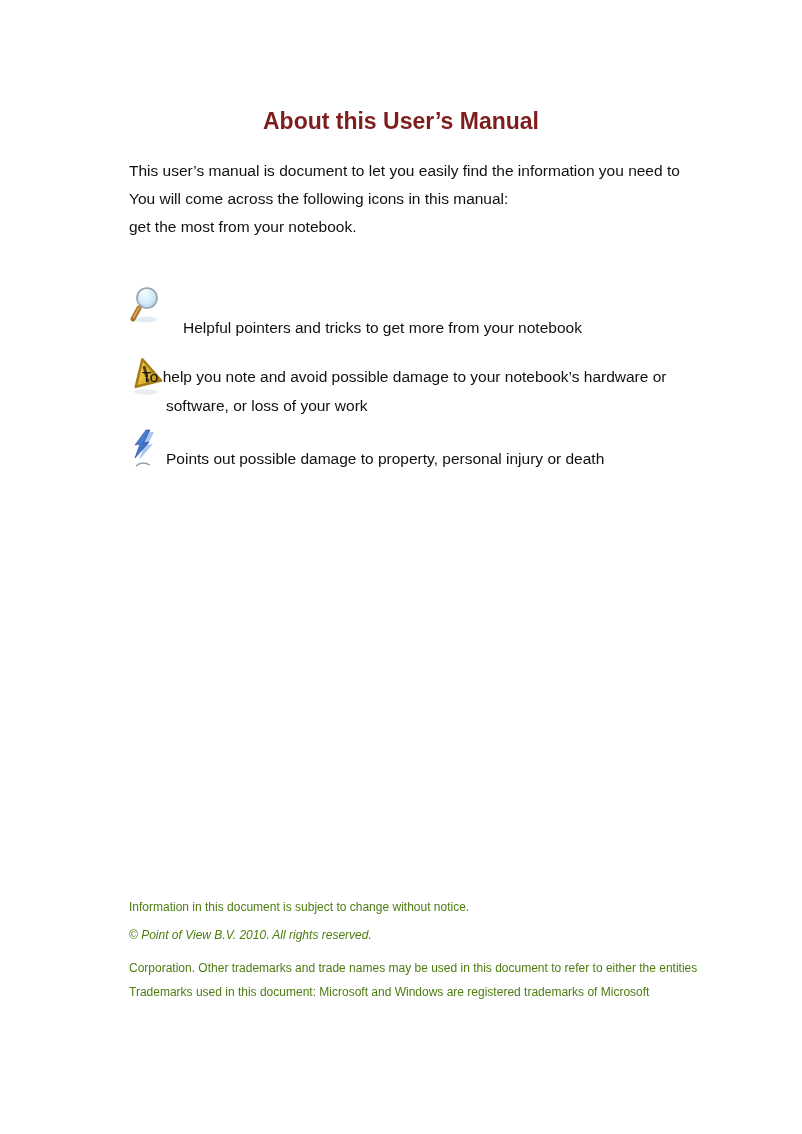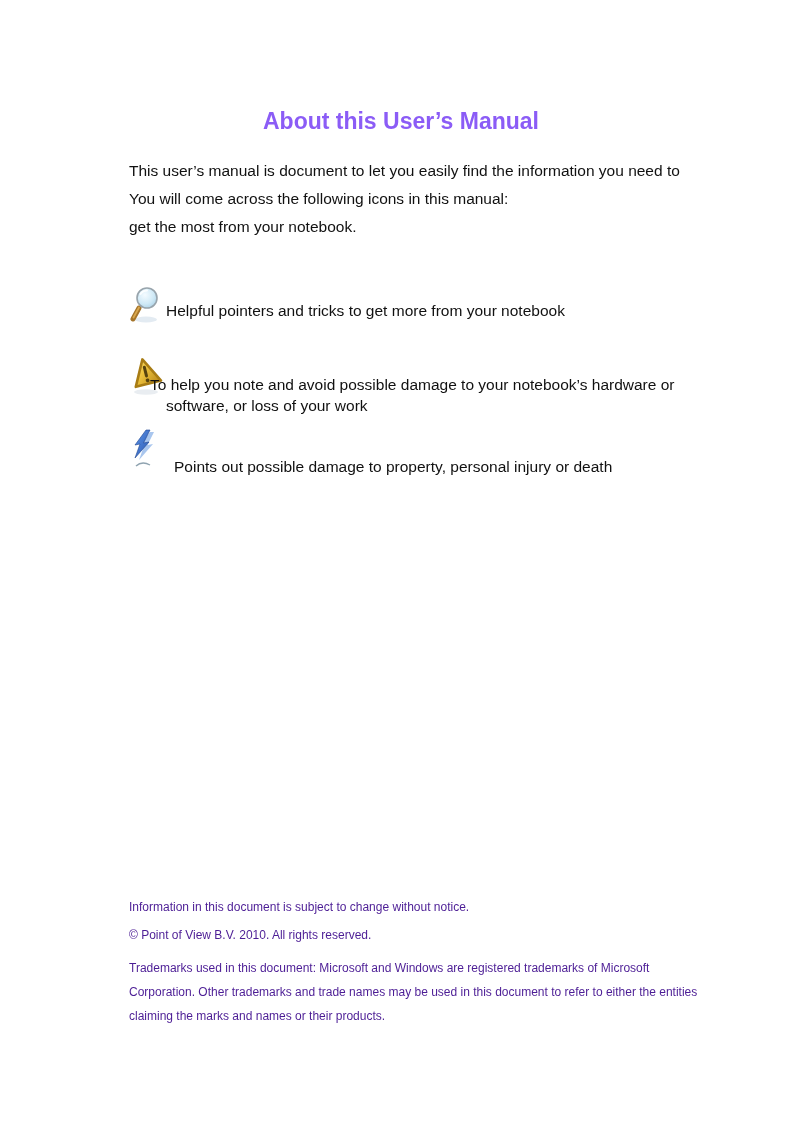--- a/index.html
+++ b/index.html
@@ -18,21 +18,21 @@
   }
   .title {
     position: absolute;
     top: 108px;
     left: 0;
     width: 100%;
     margin: 0;
     text-align: center;
     font-size: 23px;
     font-weight: bold;
-    color: #8b5cf6;
+    color: #7f1d1d;
   }
   .intro {
     position: absolute;
     top: 157px;
     left: 129px;
     width: 590px;
     font-size: 15.5px;
     line-height: 28px;
   }
   .intro p { margin: 0; }
@@ -43,38 +43,38 @@
     font-size: 15.5px;
     line-height: 28px;
   }
   .icon-row .icon {
     position: absolute;
     left: 0;
     top: 0;
     display: block;
   }
   .row-1 { top: 286px; width: 620px; height: 60px; }
-  .row-1 .row-text { position: absolute; left: 37px; top: 11px; margin: 0; white-space: nowrap; }
+  .row-1 .row-text { position: absolute; left: 37px; top: 11px; margin: 17px; white-space: nowrap; }
 
   .row-2 { top: 352px; width: 620px; height: 70px; }
-  .row-2 .line-a { position: absolute; left: 9px;  top: 7px;  margin: 12px; white-space: nowrap; }
+  .row-2 .line-a { position: absolute; left: 9px;  top: 7px;  margin: 4px; white-space: nowrap; }
   .row-2 .line-b { position: absolute; left: 37px; top: 40px; margin: 0; white-space: nowrap; }
 
   .row-3 { top: 428px; width: 620px; height: 60px; }
-  .row-3 .row-text { position: absolute; left: 37px; top: 17px; margin: 8px; white-space: nowrap; }
+  .row-3 .row-text { position: absolute; left: 37px; top: 17px; margin: 0; white-space: nowrap; }
 
   .footer {
     position: absolute;
     left: 129px;
     width: 600px;
     font-size: 12px;
-    color: #4c1d95;
+    color: #4d7c0f;
   }
   .footer-notice    { top: 900px; }
-  .footer-copyright { top: 928px; }
+  .footer-copyright { top: 928px; font-style: italic; }
   .footer-trademark { top: 956px; line-height: 24px; }
   .footer p { margin: 0; }
 </style>
 </head>
 <body>
 
 <div class="page">
 
   <h1 class="title">About this User’s Manual</h1>
 
@@ -143,18 +143,17 @@
     <p class="row-text">Points out possible damage to property, personal injury or death</p>
   </div>
 
   <div class="footer footer-notice">
     <p>Information in this document is subject to change without notice.</p>
   </div>
   <div class="footer footer-copyright">
     <p>© Point of View B.V. 2010. All rights reserved.</p>
   </div>
   <div class="footer footer-trademark">
+    <p>Corporation. Other trademarks and trade names may be used in this document to refer to either the entities</p>
     <p>Trademarks used in this document: Microsoft and Windows are registered trademarks of Microsoft</p>
-    <p>Corporation. Other trademarks and trade names may be used in this document to refer to either the entities</p>
-    <p>claiming the marks and names or their products.</p>
   </div>
 
 </div>
 
 </body></html>

